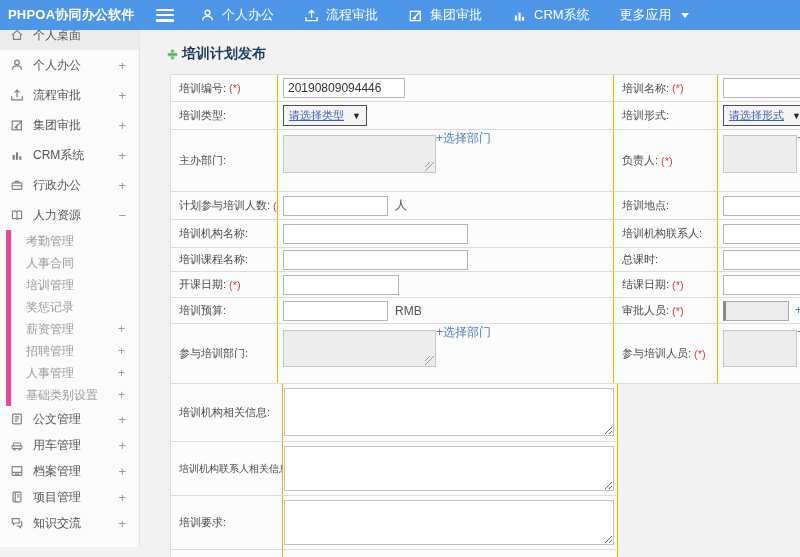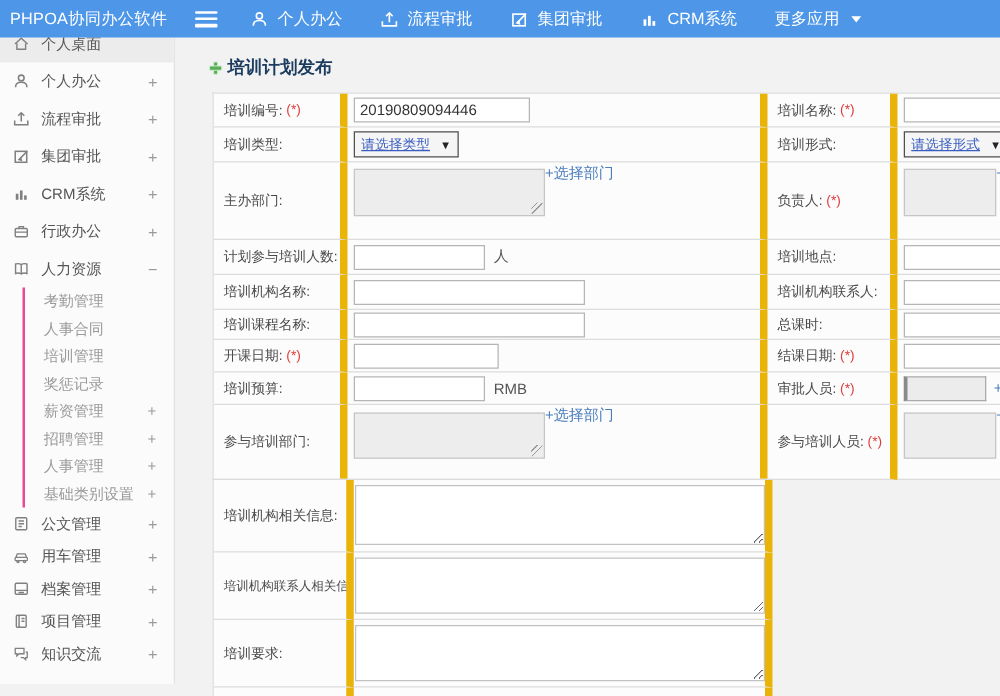--- a/index.html
+++ b/index.html
@@ -2,48 +2,48 @@
 <html><head>
 <meta charset="utf-8">
 <style>
   *{box-sizing:border-box;margin:0;padding:0}
   html,body{width:800px;height:557px;overflow:hidden}
   body{font-family:"Liberation Sans","DejaVu Sans",sans-serif;font-size:12px;color:#444;background:#f2f2f3;position:relative}
   svg.ic{display:inline-block;vertical-align:middle}
 
   
   .header{position:absolute;top:0;left:0;width:800px;height:30px;background:#4d96e8;color:#fff;display:flex;align-items:center;z-index:5}
-  .brand{width:140px;padding-left:8px;font-weight:normal;font-size:13px;letter-spacing:.2px}
+  .brand{width:140px;padding-left:8px;font-weight:bold;font-size:13px;letter-spacing:.2px}
   .hamburger{width:18px;height:13px;margin-left:16px;display:flex;flex-direction:column;justify-content:space-between;cursor:pointer}
   .hamburger span{display:block;height:2.5px;background:#fff;border-radius:1px}
   .nav{display:flex;align-items:center;margin-left:26px;gap:30px;font-size:13px}
   .nav-item{display:flex;align-items:center;gap:7px;cursor:pointer;white-space:nowrap}
   .caret-down{width:0;height:0;border-left:4.5px solid transparent;border-right:4.5px solid transparent;border-top:5px solid #fff;margin-left:2px}
 
   
   .sidebar{position:absolute;top:20px;left:0;width:140px;height:527px;background:#fbfbfb;border-right:1px solid #e2e2e2;z-index:4}
   .side-item{height:30px;display:flex;align-items:center;padding:0 10px;color:#555;cursor:pointer;position:relative;font-size:12px}
   .side-item.small{height:26px}
   .side-item.active{background:#ececec}
   .side-item .sicon{width:14px;height:14px;margin-right:9px;color:#808080;flex:0 0 auto}
   .side-item .marker{position:absolute;right:13px;color:#9a9a9a;font-size:13px}
-  .submenu{margin-left:18px;border-left:2px solid #ec4899}
+  .submenu{margin-left:6px;border-left:5px solid #ec4899}
   .sub-item{height:22px;line-height:22px;padding-left:15px;color:#9a9a9a;cursor:pointer;position:relative;font-size:12px}
   .sub-item .marker{position:absolute;right:14px;color:#9a9a9a;font-size:12px}
 
   
   .main{position:absolute;left:140px;top:36px;width:660px;height:527px;background:#f2f2f3;overflow:hidden}
   .form-title{position:absolute;left:26px;top:9px;display:flex;align-items:center;gap:3px;font-size:14px;font-weight:bold;color:#1c3c5e}
   .plus-ic{width:13px;height:13px}
 
   .tbl{position:absolute;background:#fcfcfc;border-top:1px solid #dcdcdc;border-left:1px solid #dcdcdc}
   .tableA{left:30px;top:38px;width:980px}
   .tableB{left:30px;top:347px;width:448px}
   .row{display:flex}
-  .cell{border-right:6px solid #eab308;border-bottom:1px solid #dcdcdc;display:flex;align-items:center;padding-left:8px;overflow:hidden}
+  .cell{border-right:1px solid #eab308;border-bottom:1px solid #dcdcdc;display:flex;align-items:center;padding-left:8px;overflow:hidden}
   .cell.top{align-items:flex-start;flex-direction:row;justify-content:flex-start}
   .lab1{width:107px;flex:0 0 auto}
   .val1{width:336px;flex:0 0 auto;padding-left:5px}
   .lab2{width:104px;flex:0 0 auto}
   .val2{width:432px;flex:0 0 auto;padding-left:5px}
   .labB{width:112px;flex:0 0 auto}
   .valB{width:335px;flex:0 0 auto;padding-left:1px}
   .lbl{color:#4a4a4a;font-size:11px;white-space:nowrap}
   .lbl.tiny{font-size:10px}
   .req{color:#e03c3c;margin-left:3px;font-size:11px}
@@ -300,21 +300,21 @@
   </div>
 
   <div class="tbl tableA">
 
     <div class="row">
       <div class="cell lab1 h27">
           <span class="lbl">培训编号:</span>
           <span class="req">(*)</span>
         </div>
       <div class="cell val1 h27">
-          <input class="inp" style="width: 141px;" value="20190809094446">
+          <input class="inp" style="width: 122px;" value="20190809094446">
         </div>
       <div class="cell lab2 h27">
           <span class="lbl">培训名称:</span>
           <span class="req">(*)</span>
         </div>
       <div class="cell val2 h27">
           <input class="inp" style="width: 150px;">
         </div>
     </div>
 

